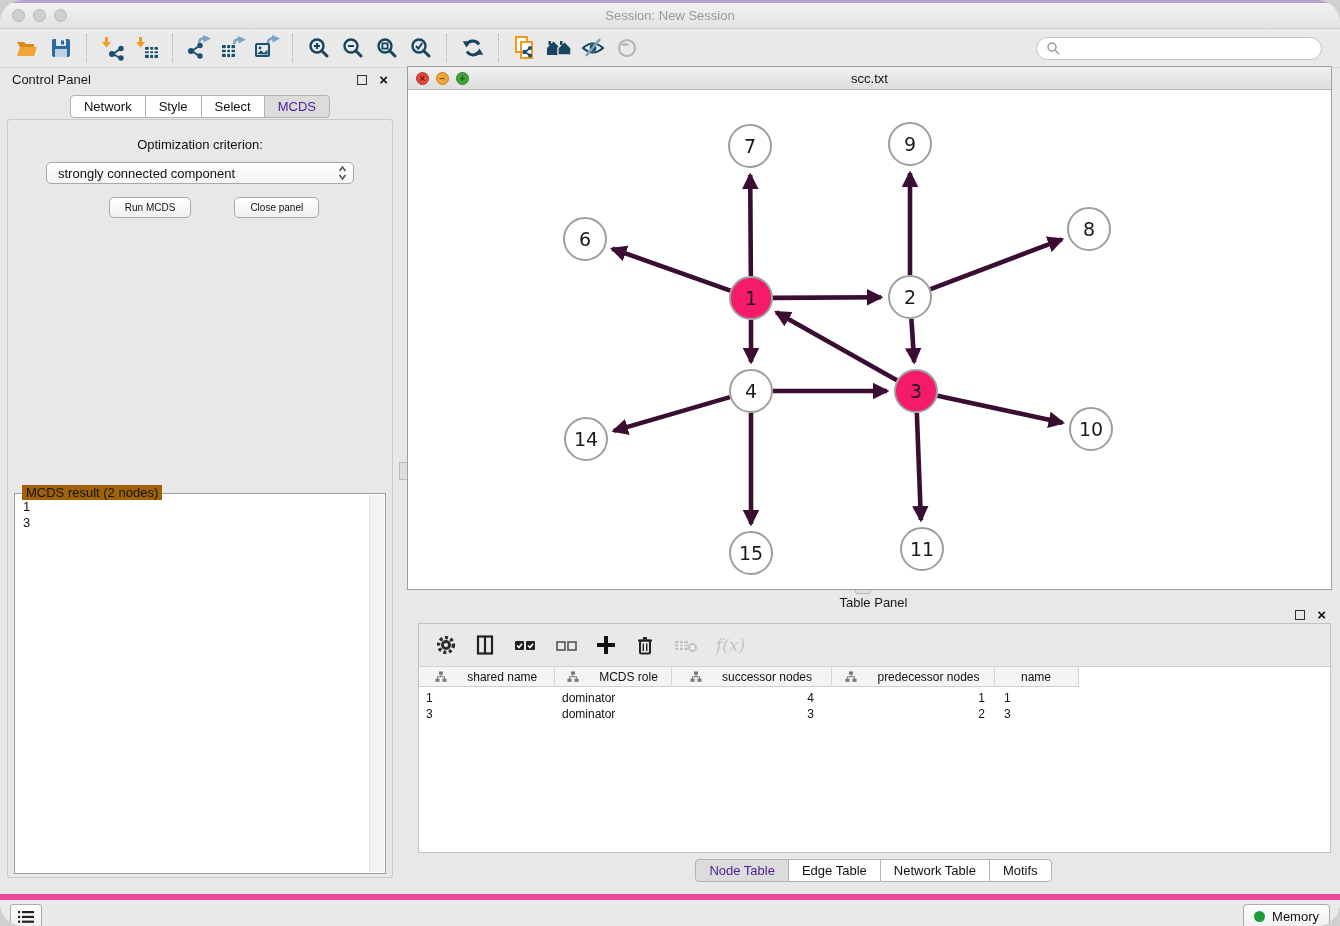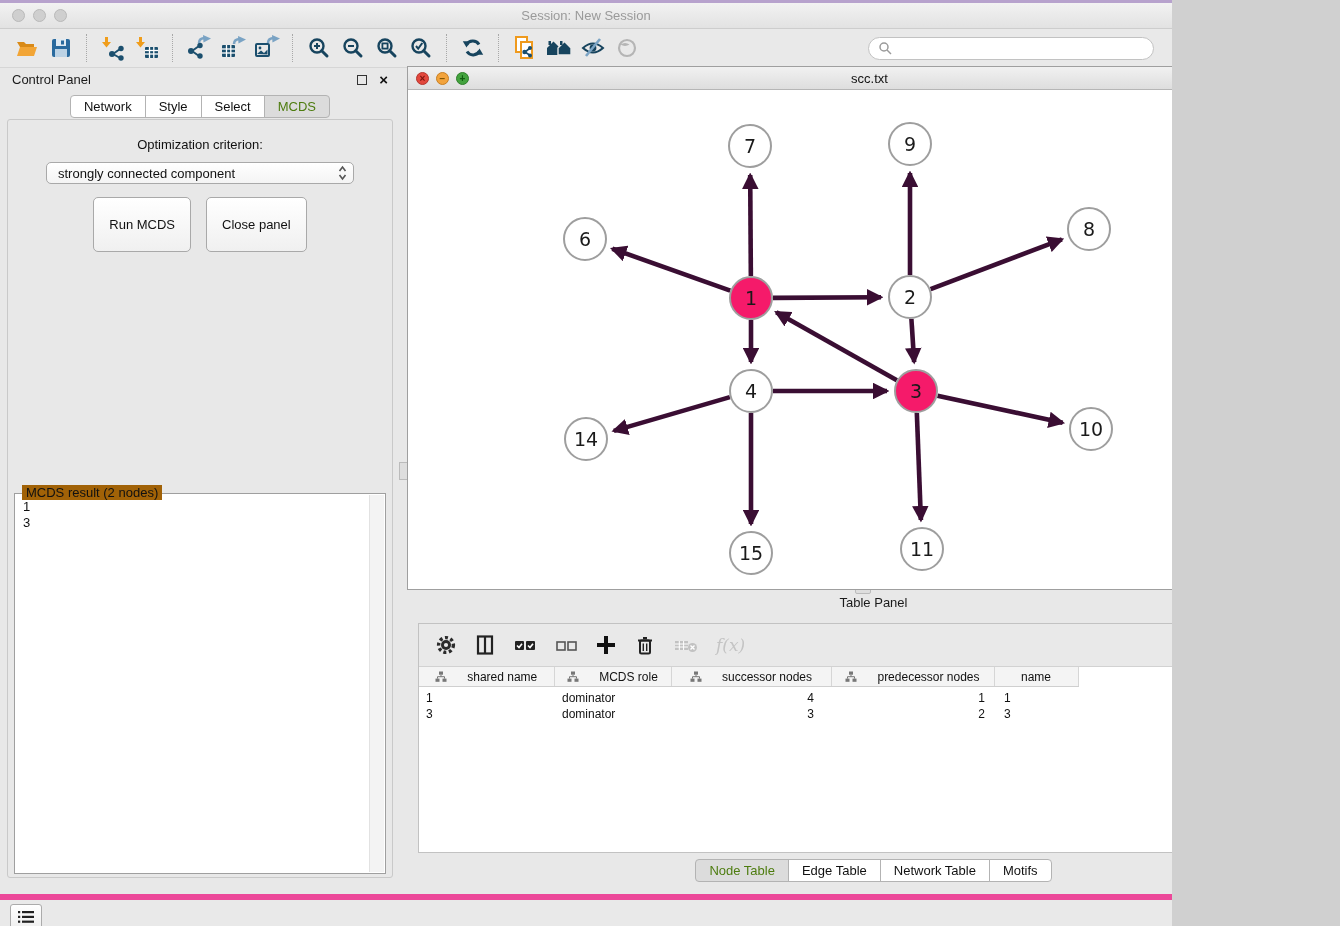--- a/index.html
+++ b/index.html
@@ -1,47 +1,47 @@
 <!DOCTYPE html>
 <html><head>
 <meta charset="utf-8">
 <style>
   html,body{margin:0;padding:0;}
   body{font-family:"Liberation Sans","DejaVu Sans",sans-serif;background:#d0d0d0;}
-  .app{position:relative;width:1172px;height:926px;background:#e8e8e8;overflow:hidden;}
+  .app{position:relative;width:1340px;height:926px;background:#e8e8e8;overflow:hidden;border-radius:23px;}
   .accent{height:3px;background:#b7a2cd;}
   
   .titlebar{height:25px;background:linear-gradient(#f2f2f2,#e2e2e2);border-bottom:1px solid #cdcdcd;position:relative;display:flex;align-items:center;}
   .lights{position:absolute;left:12px;display:flex;gap:8px;}
   .light{width:13px;height:13px;border-radius:50%;background:#cfcfcf;border:1px solid #b9b9b9;box-sizing:border-box;}
   .wtitle{flex:1;text-align:center;font-size:13px;color:#9a9a9a;}
   
   .toolbar{height:38px;background:#e9e9e9;display:flex;align-items:center;padding:0 10px;border-bottom:1px solid #d6d6d6;}
   .tbtn{width:34px;height:32px;display:flex;align-items:center;justify-content:center;flex:0 0 auto;}
   .tsep{width:1px;height:28px;border-left:1px dotted #a8a8a8;margin:0 8px;flex:0 0 auto;}
   .search{margin-left:auto;margin-right:8px;width:286px;height:23px;background:#fff;border:1px solid #c2c2c2;border-radius:12px;display:flex;align-items:center;padding:0 9px;box-sizing:border-box;gap:6px;}
   .search input{border:none;outline:none;flex:1;font-size:13px;background:transparent;font-family:inherit;}
   
   .panel-header{height:27px;display:flex;align-items:center;padding:0 12px;font-size:13px;color:#1a1a1a;}
   .ph-icons{margin-left:auto;display:flex;gap:12px;align-items:center;}
   .float-ic{width:10px;height:10px;border:1.6px solid #333;box-sizing:border-box;display:inline-block;}
   .close-ic{font-size:15px;font-weight:bold;color:#111;line-height:10px;}
   .tab{font-size:13px;padding:3px 13px;background:#fff;border:1px solid #b3b3b3;margin-left:-1px;color:#111;white-space:nowrap;}
   .tab:first-child{border-radius:4px 0 0 4px;margin-left:0;}
   .tab:last-child{border-radius:0 4px 4px 0;}
-  .tab-active{background:#dcdcdc;color:#4d7c0f;}
+  .tab-active{background:#dcdcdc;color:#4c1d95;}
   
   .control-panel{position:absolute;left:0;top:66px;width:400px;height:814px;}
   .cp-tabs{display:flex;justify-content:center;margin-top:2px;}
   .cp-body{position:absolute;left:7px;right:7px;top:53px;bottom:2px;border:1px solid #c9c9c9;border-radius:3px;background:#e8e8e8;}
   .opt-label{margin-top:17px;text-align:center;font-size:13px;color:#111;}
   .selectbox{margin:10px auto 0;width:308px;height:22px;background:linear-gradient(#ffffff,#f4f4f4);border:1px solid #a9a9a9;border-radius:5px;display:flex;align-items:center;padding:0 6px 0 11px;box-sizing:border-box;font-size:13px;color:#111;}
   .selectbox .chev{margin-left:auto;display:flex;}
   .btn-row{display:flex;justify-content:center;gap:15px;margin-top:13px;}
-  .btn{font-size:13px;padding:19px 15px;background:linear-gradient(#ffffff,#f0f0f0);border:1px solid #a9a9a9;border-radius:5px;color:#111;}
+  .btn{font-size:10px;padding:4px 15px;background:linear-gradient(#ffffff,#f0f0f0);border:1px solid #a9a9a9;border-radius:5px;color:#111;margin-left:28px;}
   .result-box{position:absolute;left:6px;right:6px;top:373px;bottom:3px;border:1px solid #9f9f9f;background:#fff;}
   .result-title{position:absolute;top:-9px;left:7px;background:#a16207;padding:0 4px;font-size:13px;color:#111;}
   .result-text{position:absolute;top:2px;left:2px;right:17px;bottom:2px;padding:3px 6px;font-size:13px;line-height:16px;color:#111;overflow:hidden;}
   .result-scroll{position:absolute;top:1px;bottom:1px;right:1px;width:14px;background:#f3f3f3;border-left:1px solid #e2e2e2;}
   
   .grip-v{position:absolute;left:399px;top:462px;width:9px;height:18px;background:#dedede;border:1px solid #bbb;box-sizing:border-box;}
   .grip-h{position:absolute;left:855px;top:588px;width:16px;height:6px;background:#dedede;border:1px solid #bbb;border-radius:2px;box-sizing:border-box;}
   
   .net-window{position:absolute;left:407px;top:66px;width:925px;height:524px;border:1px solid #9f9f9f;background:#fff;box-sizing:border-box;}
   .net-titlebar{height:22px;background:linear-gradient(#f1f1f1,#dedede);border-bottom:1px solid #b6b6b6;position:relative;display:flex;align-items:center;}

